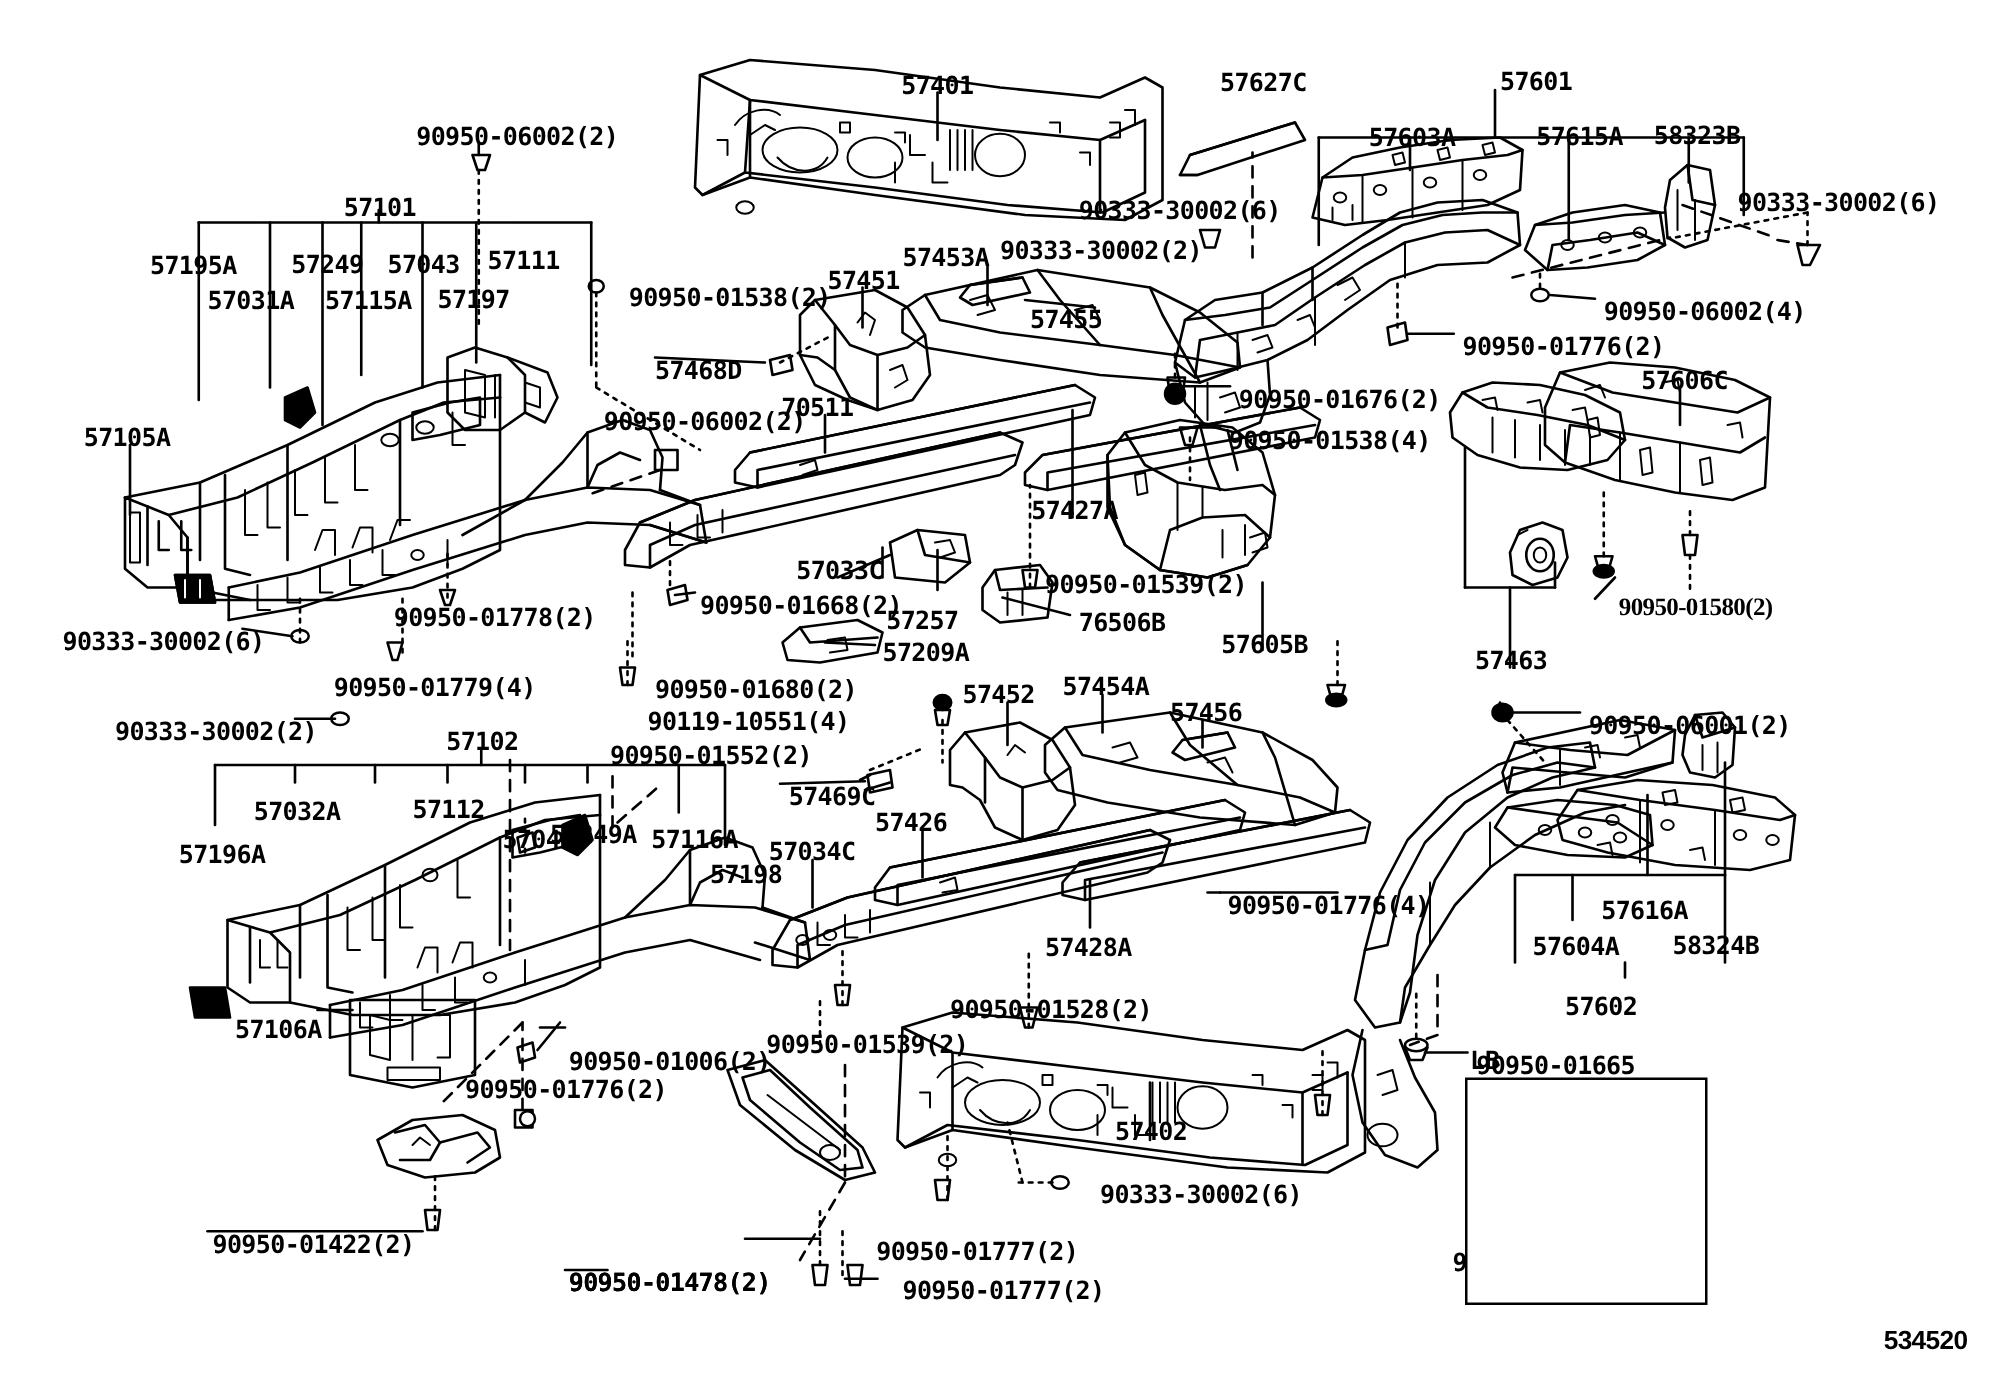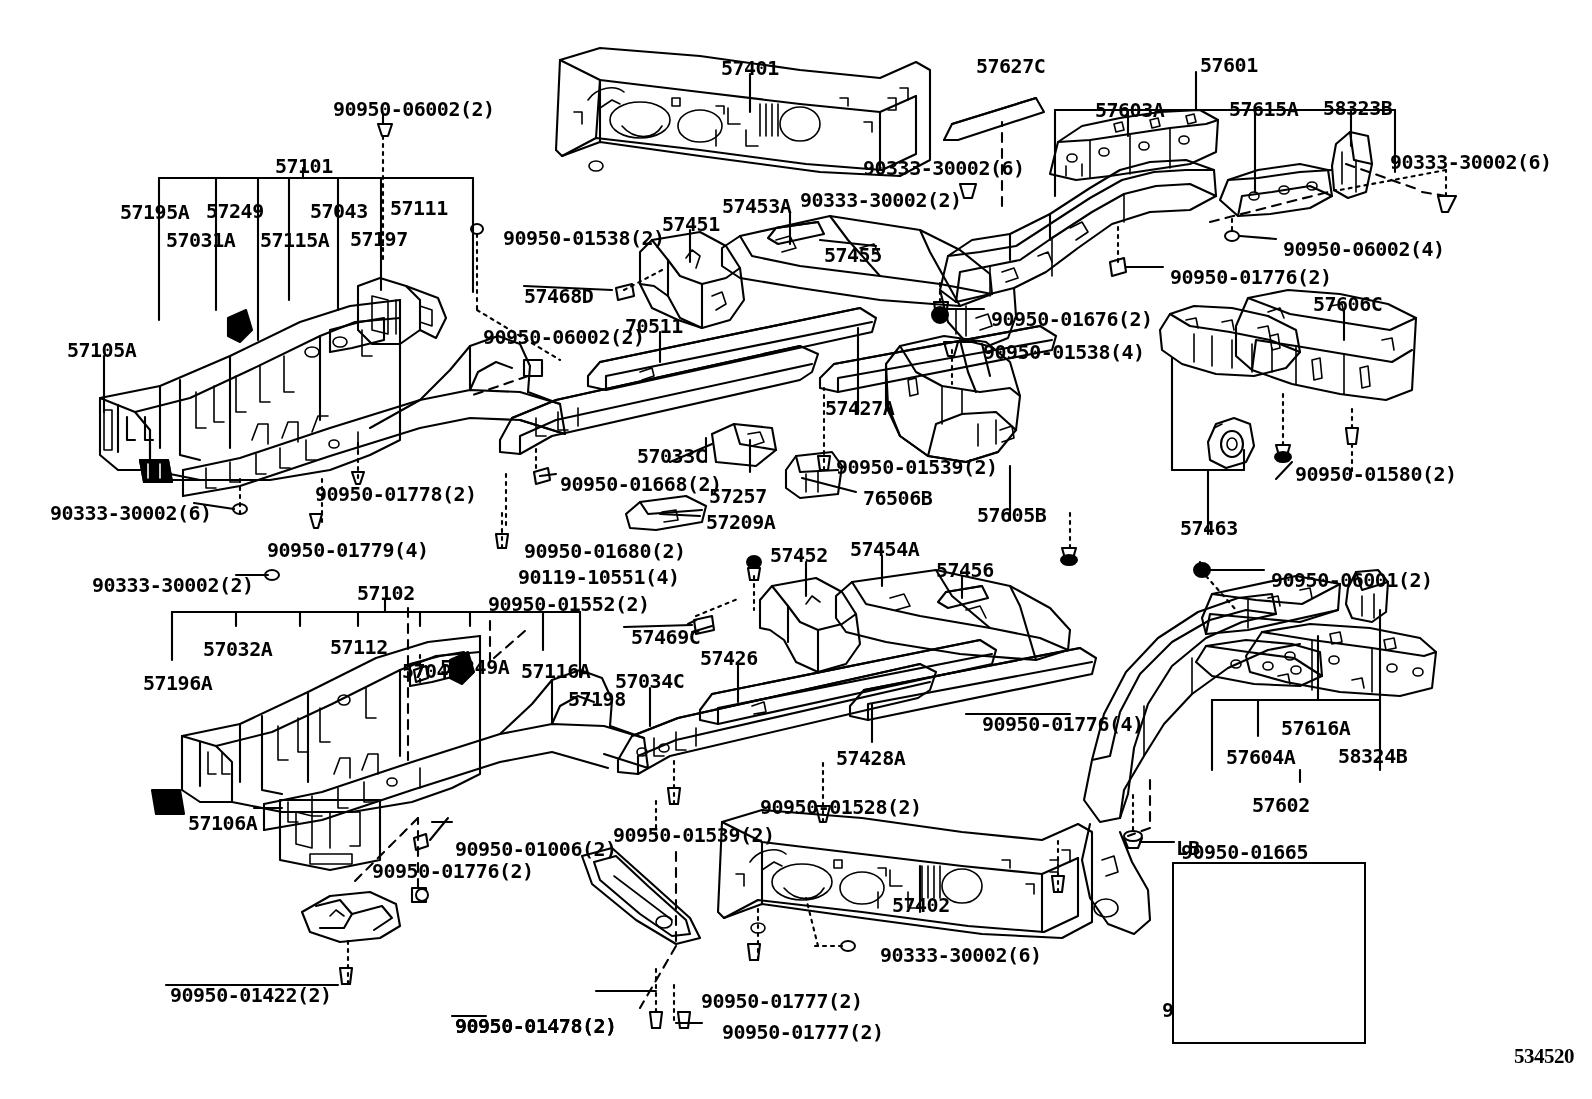--- a/index.html
+++ b/index.html
@@ -15,22 +15,22 @@
     color:#000;
     font-family:"DejaVu Sans Mono","Liberation Mono",monospace;
     font-weight:700;
     font-size:20px;
     letter-spacing:-0.5px;
     white-space:nowrap;
     line-height:1;
   }
   .dno{
     position:absolute;
-    right:18px;bottom:30px;
-    font-family:Liberation Serif, serif;
+    right:18px;bottom:14px;
+    font-family:Liberation Sans, sans-serif;
     font-weight:700;font-size:21px;color:#000;letter-spacing:-0.5px;text-align:right;
   }
   
   .inset{
     position:absolute;border:2px solid #000;background:#fff;
   }
   .inset-tag{position:absolute;font-weight:700;font-size:20px;
     font-family:"DejaVu Sans Mono","Liberation Mono",monospace;}
   svg{position:absolute;left:0;top:0;overflow:visible;}
   .art{position:absolute;left:0;top:0;width:1592px;height:1099px;pointer-events:none;}
@@ -650,21 +650,21 @@
       <line x1="688" y1="624" x2="700" y2="618"></line>
       <line x1="1150" y1="780" x2="1150" y2="828"></line>
       <line x1="1150" y1="828" x2="1128" y2="836"></line>
     </g>
   </svg>
 
   <div id="labels-layer">
       <div class="lbl" style="left: 333px; top: 99px;">90950-06002(2)</div>
       <div class="lbl" style="left: 275px; top: 156px;">57101</div>
       <div class="lbl" style="left: 120px; top: 202px;">57195A</div>
-      <div class="lbl" style="left: 206px; top: 201px;">57249</div>
+      <div class="lbl" style="left: 233px; top: 201px;">57249</div>
       <div class="lbl" style="left: 310px; top: 201px;">57043</div>
       <div class="lbl" style="left: 390px; top: 198px;">57111</div>
       <div class="lbl" style="left: 166px; top: 230px;">57031A</div>
       <div class="lbl" style="left: 260px; top: 230px;">57115A</div>
       <div class="lbl" style="left: 350px; top: 229px;">57197</div>
       <div class="lbl" style="left: 67px; top: 340px;">57105A</div>
       <div class="lbl" style="left: 50px; top: 503px;">90333-30002(6)</div>
       <div class="lbl" style="left: 315px; top: 484px;">90950-01778(2)</div>
       <div class="lbl" style="left: 267px; top: 540px;">90950-01779(4)</div>
       <div class="lbl" style="left: 92px; top: 575px;">90333-30002(2)</div>
@@ -719,21 +719,21 @@
       <div class="lbl" style="left: 1200px; top: 55px;">57601</div>
       <div class="lbl" style="left: 1095px; top: 100px;">57603A</div>
       <div class="lbl" style="left: 1229px; top: 99px;">57615A</div>
       <div class="lbl" style="left: 1323px; top: 98px;">58323B</div>
       <div class="lbl" style="left: 1390px; top: 152px;">90333-30002(6)</div>
       <div class="lbl" style="left: 1283px; top: 239px;">90950-06002(4)</div>
       <div class="lbl" style="left: 1170px; top: 267px;">90950-01776(2)</div>
       <div class="lbl" style="left: 991px; top: 309px;">90950-01676(2)</div>
       <div class="lbl" style="left: 983px; top: 342px;">90950-01538(4)</div>
       <div class="lbl" style="left: 1313px; top: 294px;">57606C</div>
-      <div class="lbl" style="left: 1295px; top: 464px;">90950-01580(2)</div>
+      <div class="lbl" style="left: 1295px; top: 476px; font-family: Liberation Serif, serif;">90950-01580(2)</div>
       <div class="lbl" style="left: 1180px; top: 518px;">57463</div>
       <div class="lbl" style="left: 977px; top: 505px;">57605B</div>
       <div class="lbl" style="left: 836px; top: 457px;">90950-01539(2)</div>
       <div class="lbl" style="left: 1271px; top: 570px;">90950-06001(2)</div>
       <div class="lbl" style="left: 1281px; top: 718px;">57616A</div>
       <div class="lbl" style="left: 1226px; top: 747px;">57604A</div>
       <div class="lbl" style="left: 1338px; top: 746px;">58324B</div>
       <div class="lbl" style="left: 1252px; top: 795px;">57602</div>
       <div class="lbl" style="left: 1181px; top: 842px;">90950-01665</div>
       <div class="lbl" style="left: 1238px; top: 892px;">57523</div>

